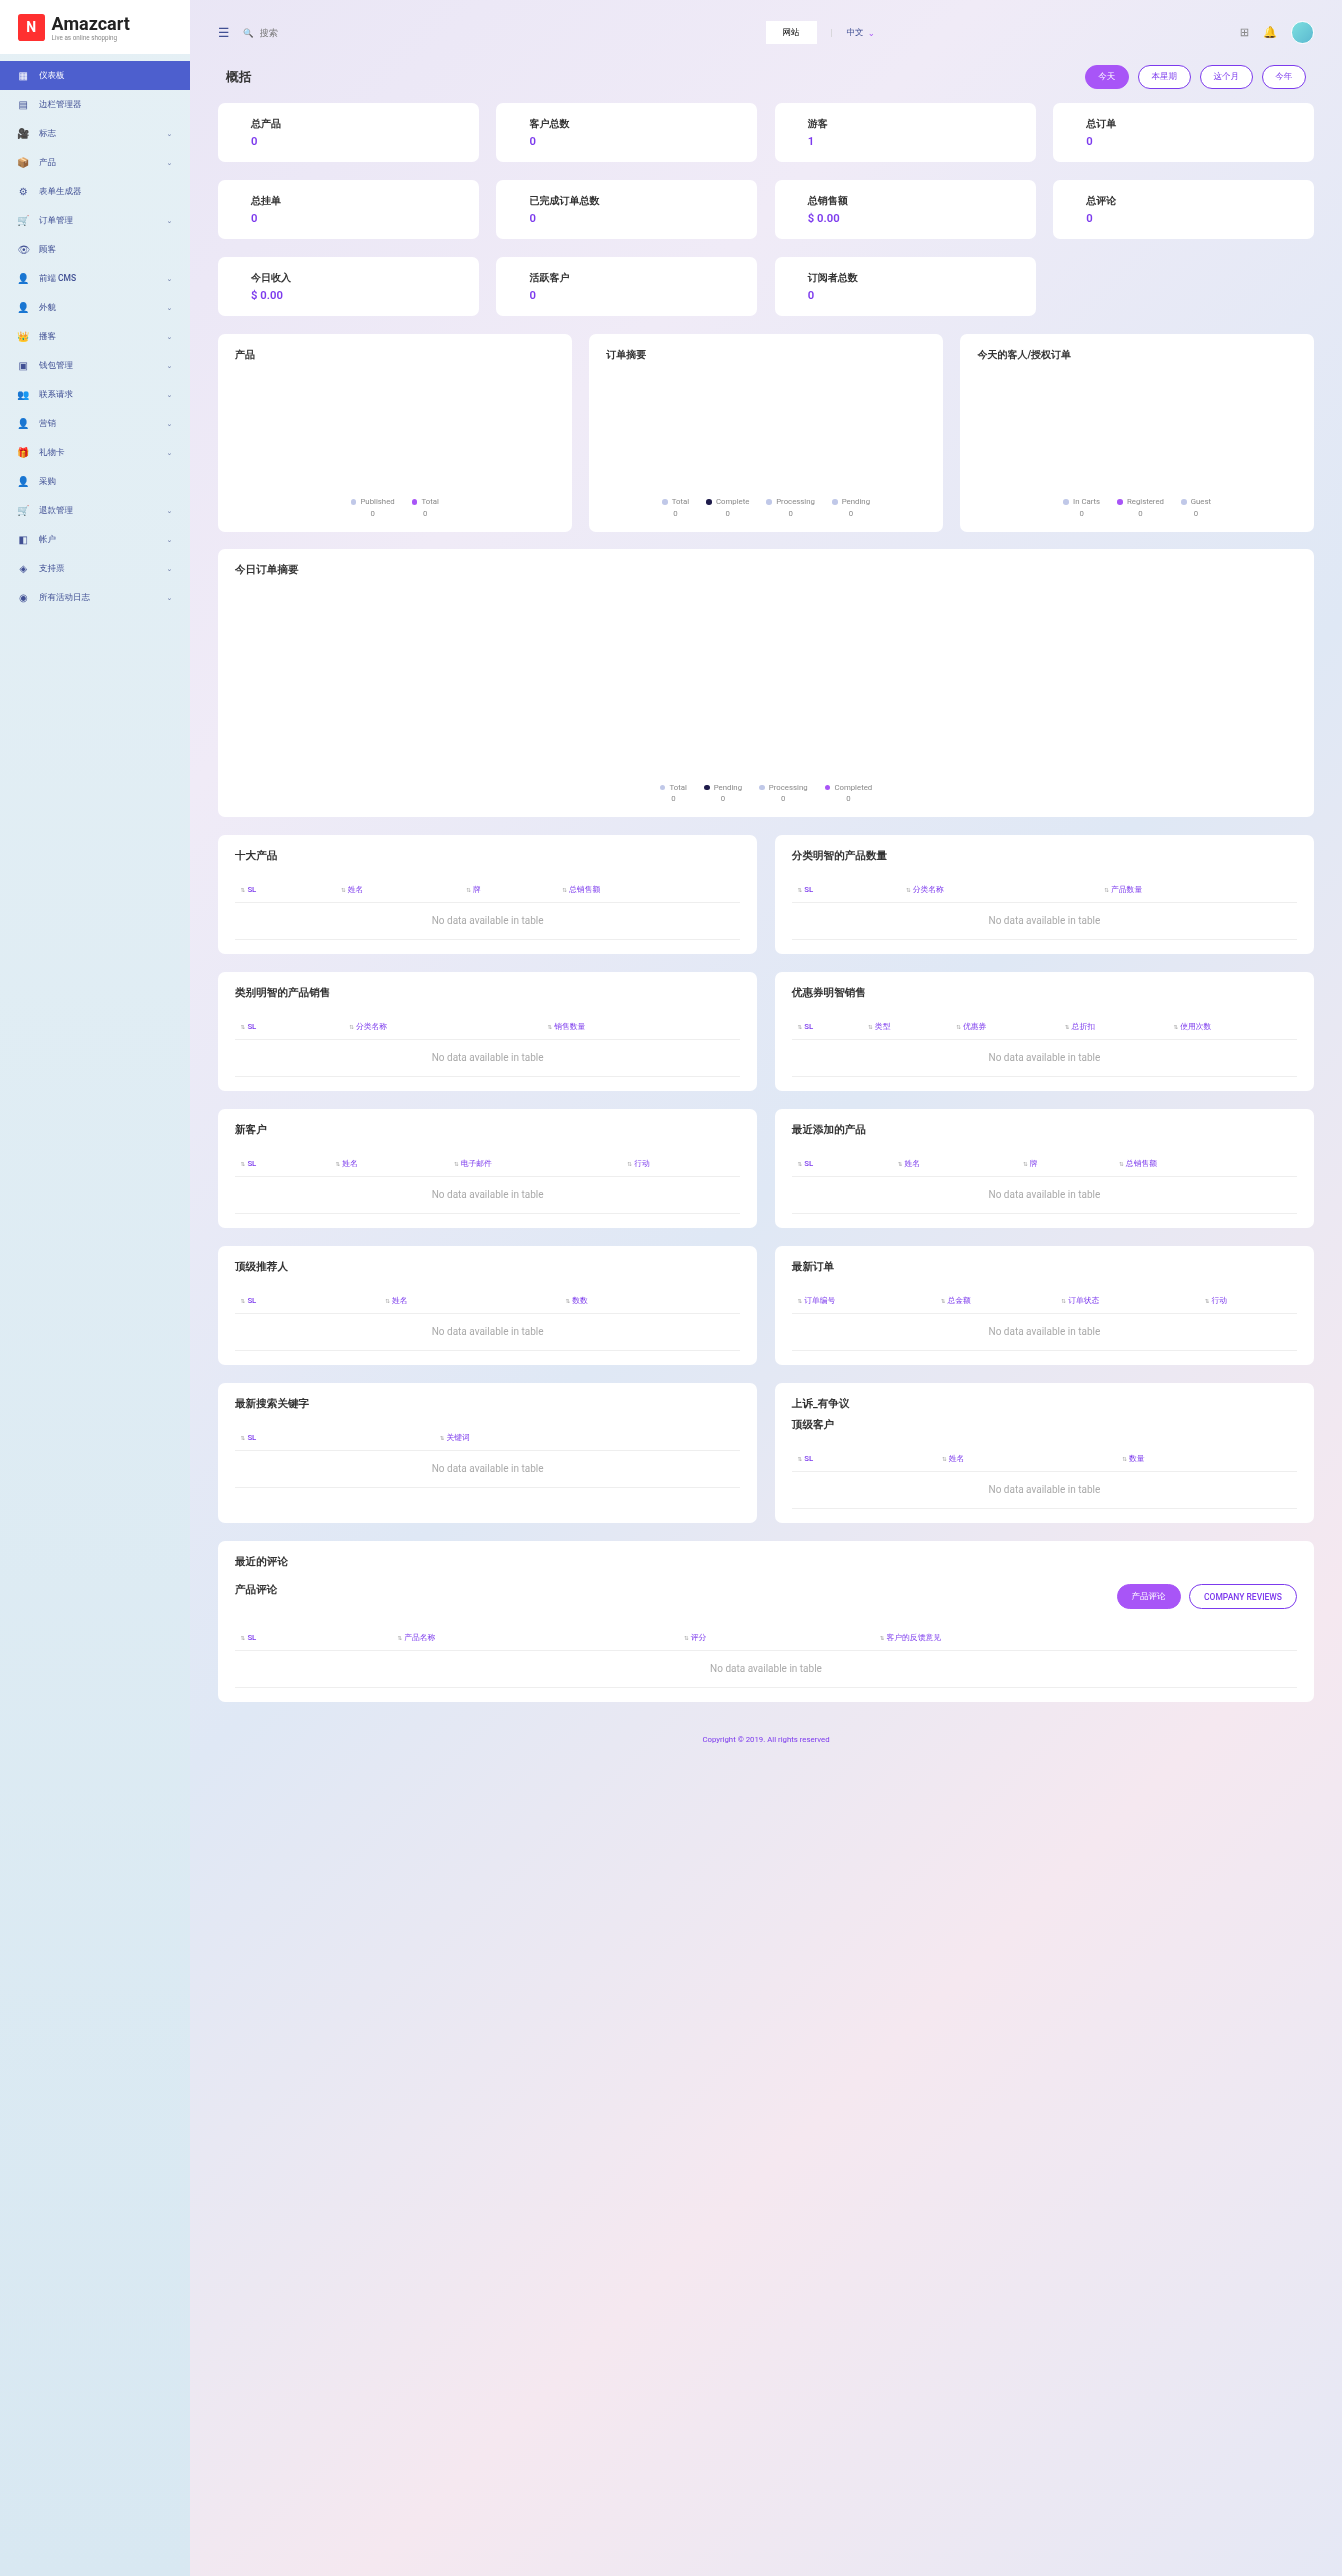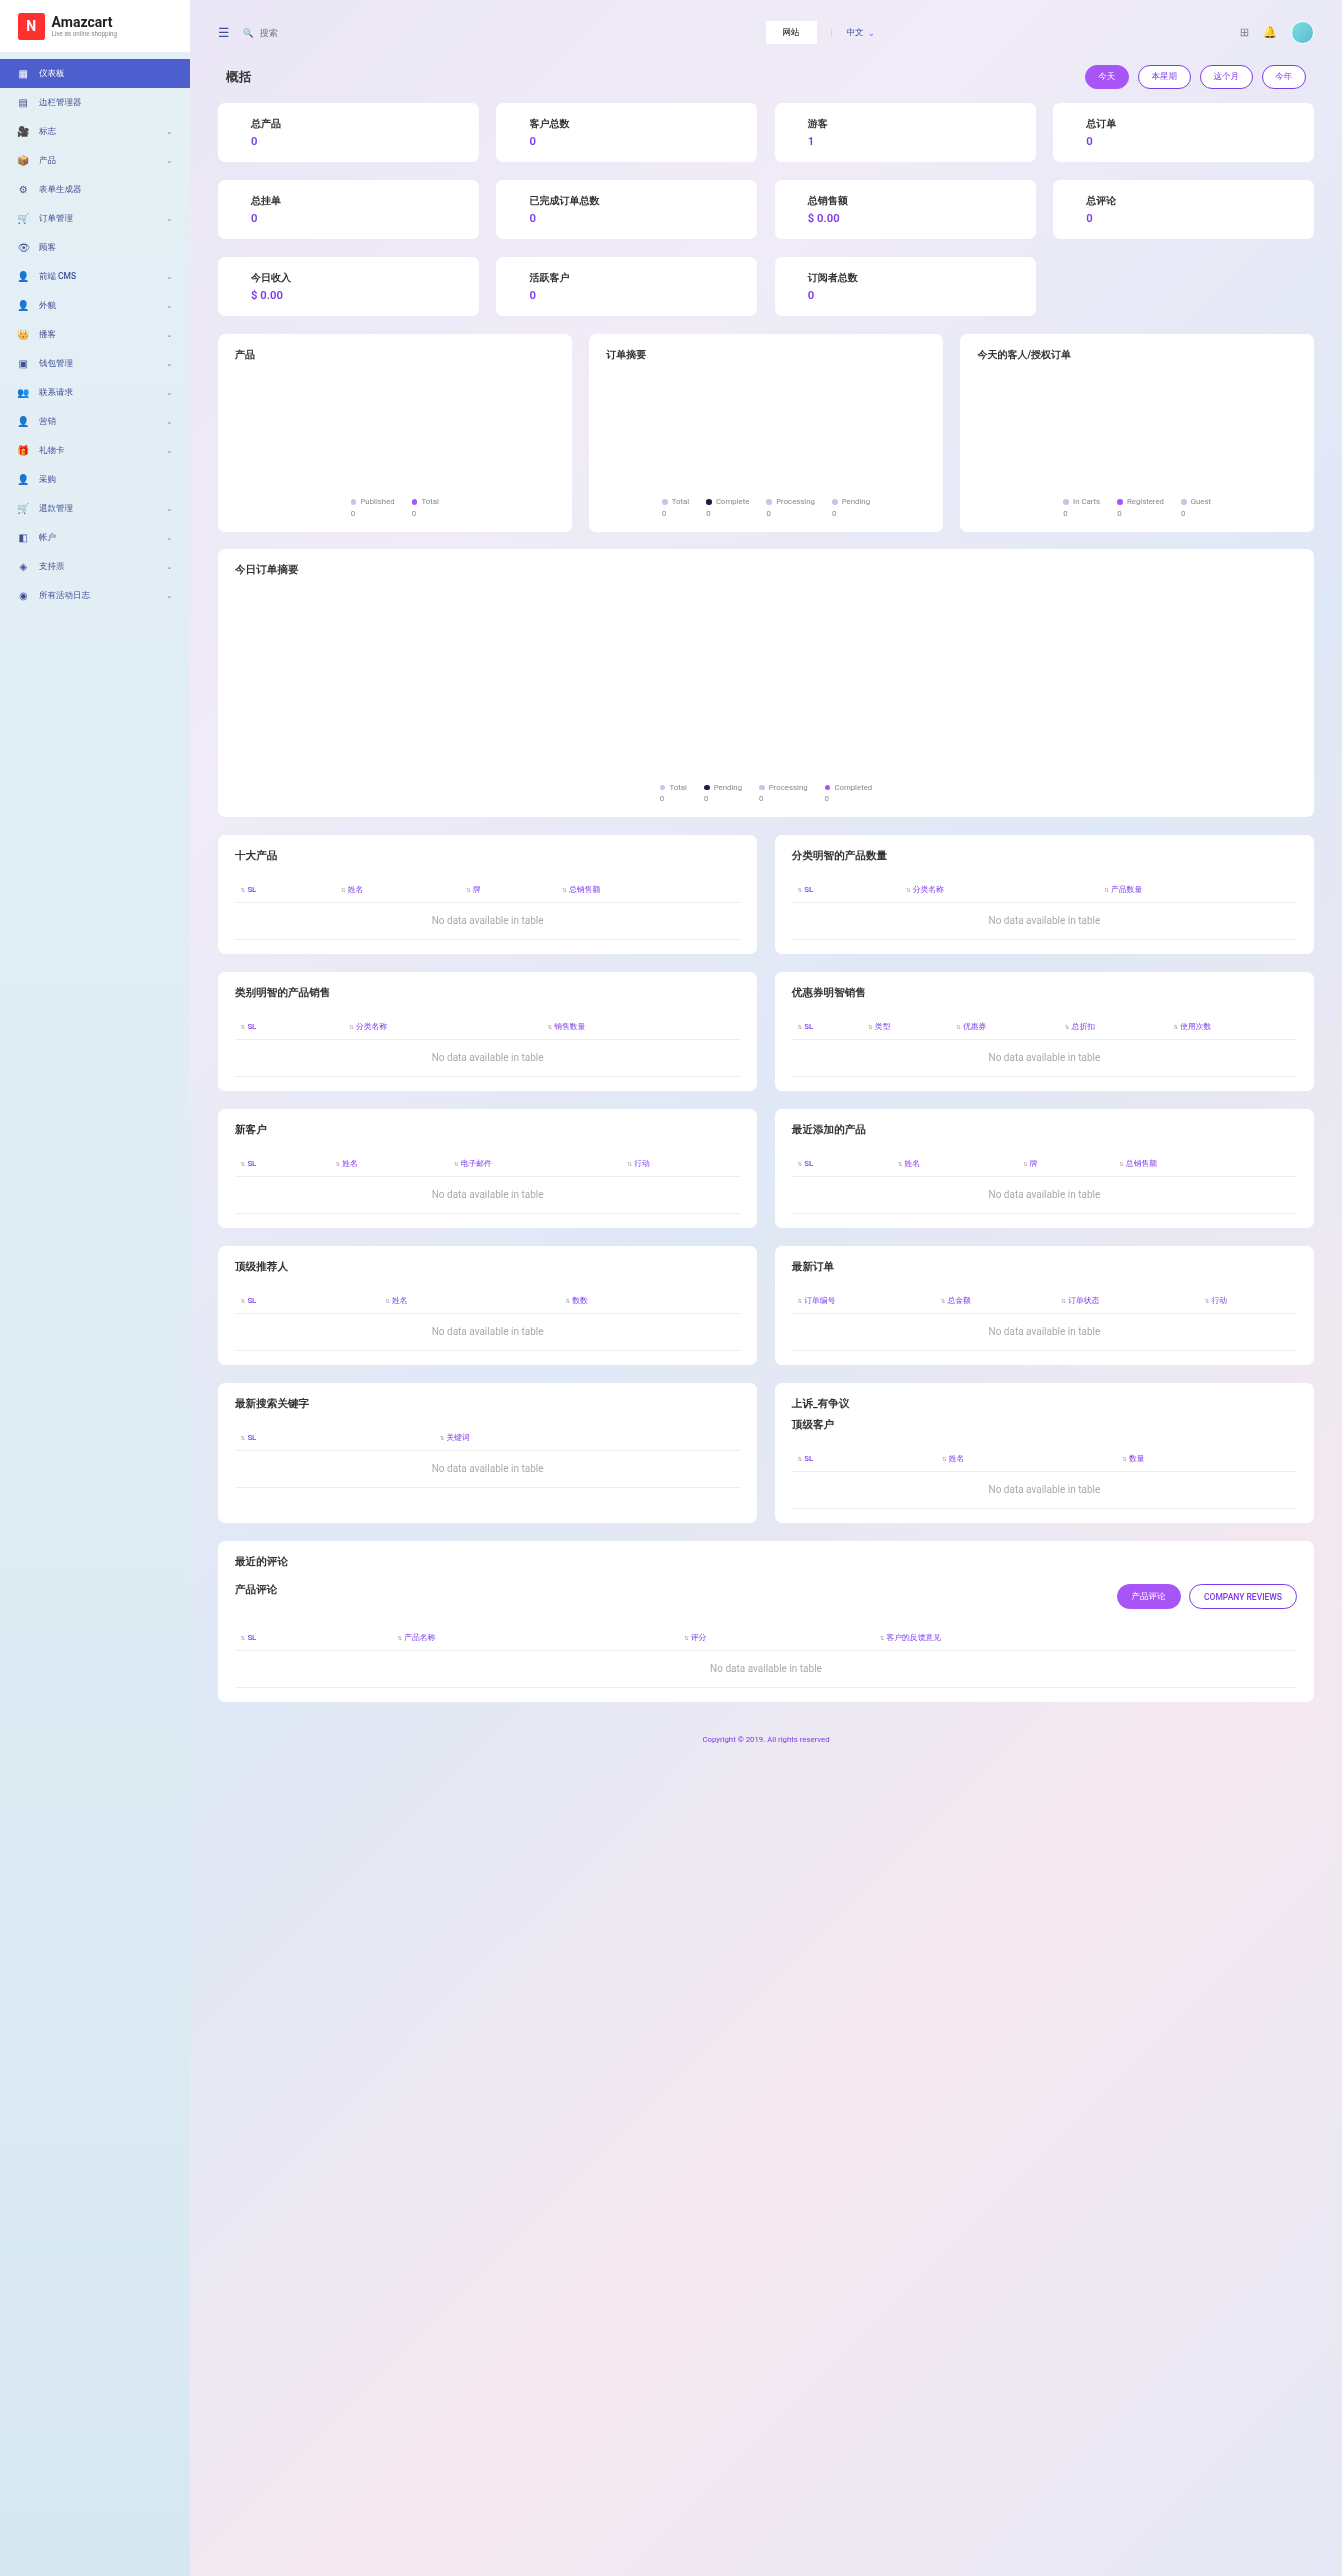--- a/index.html
+++ b/index.html
@@ -1,20 +1,20 @@
 <!DOCTYPE html>
 <html style="font-size:11.3px"><head>
 <meta charset="utf-8">
 <style>
 *{box-sizing:border-box;margin:0;padding:0;font-family:-apple-system,BlinkMacSystemFont,"Segoe UI",Roboto,sans-serif}
 body{background:linear-gradient(135deg,#e8e5f5 0%,#f0ebf7 25%,#dfe8f5 50%,#f5e8f0 75%,#e5e8f5 100%);min-height:100vh;font-size:8.5px;color:#415094}
 .sidebar{position:fixed;left:0;top:0;width:190px;height:100vh;background:linear-gradient(180deg,#e5f0f5 0%,#d8e8f2 100%);z-index:100;overflow-y:auto}
 .logo{display:flex;align-items:center;padding:12.7px 17.6px;background:white}
 .logo-icon{width:27px;height:27px;background:#ff3030;border-radius:2.8px;display:flex;align-items:center;justify-content:center;color:white;font-weight:bold;font-size:14px;margin-right:7px}
-.logo-text h1{font-size:14px;font-weight:700;color:#222}
+.logo-text h1{font-size:18px;font-weight:700;color:#222}
 .logo-text p{font-size:6.3px;color:#888}
 .nav{list-style:none;padding:7px 0}
 .nav li{padding:8.5px 17.6px;display:flex;align-items:center;justify-content:space-between;cursor:pointer;font-size:8.5px;color:#415094;font-weight:500}
 .nav li.active{background:#4d5fce;color:white}
 .nav li .nav-left{display:flex;align-items:center;gap:10px}
 .nav li .icon{font-size:10px;width:11.3px;text-align:center}
 .nav li .chev{font-size:7px;color:#6b7aa8}
 .main{margin-left:190px;padding:14px 28px}
 .topbar{display:flex;align-items:center;justify-content:space-between;padding:7px 0}
 .topbar-left{display:flex;align-items:center;gap:14px}
@@ -34,21 +34,21 @@
 .filter-btn.active{background:#a855f7;color:white;border-color:#a855f7}
 .stats-grid{display:grid;grid-template-columns:repeat(4,1fr);gap:17.6px;margin-bottom:17.6px}
 .stat-card{background:white;border-radius:7px;padding:14px 33px}
 .stat-card .label{font-size:10px;font-weight:700;color:#333;margin-bottom:4.2px}
 .stat-card .value{font-size:11.3px;font-weight:600;color:#7c3aed}
 .chart-grid{display:grid;grid-template-columns:repeat(3,1fr);gap:17.6px;margin-bottom:17.6px}
 .chart-card{background:white;border-radius:7px;padding:14px 17px;min-height:198px;display:flex;flex-direction:column}
 .chart-card h4{font-size:10px;font-weight:700;color:#333;margin-bottom:14px}
 .chart-body{flex:1}
 .legend{display:flex;gap:17px;justify-content:center;flex-wrap:wrap;padding-top:10.6px;font-size:7.8px;color:#888}
-.legend-item{display:flex;flex-direction:column;align-items:flex-start;gap:2.1px}
+.legend-item{display:flex;flex-direction:column;align-items:center;gap:2.1px}
 .legend-item .dot-row{display:flex;align-items:center;gap:4.2px}
 .dot{width:5.6px;height:5.6px;border-radius:50%;display:inline-block}
 .wide-chart{background:white;border-radius:7px;padding:14px 17px;min-height:268px;margin-bottom:17.6px;display:flex;flex-direction:column}
 .table-grid{display:grid;grid-template-columns:repeat(2,1fr);gap:17.6px;margin-bottom:17.6px}
 .table-card{background:white;border-radius:7px;padding:14px 17px}
 .table-card h4{font-size:10.6px;font-weight:700;color:#333;margin-bottom:14px}
 table{width:100%;border-collapse:collapse}
 th{text-align:left;padding:7px 5.6px;font-size:7.8px;font-weight:500;color:#7c3aed;border-bottom:0.7px solid #eee}
 th .sort{font-size:5.6px;margin-right:2.1px;color:#aaa}
 .no-data{text-align:center;padding:12.7px;font-size:10px;color:#aaa;border-bottom:0.7px solid #eee}

